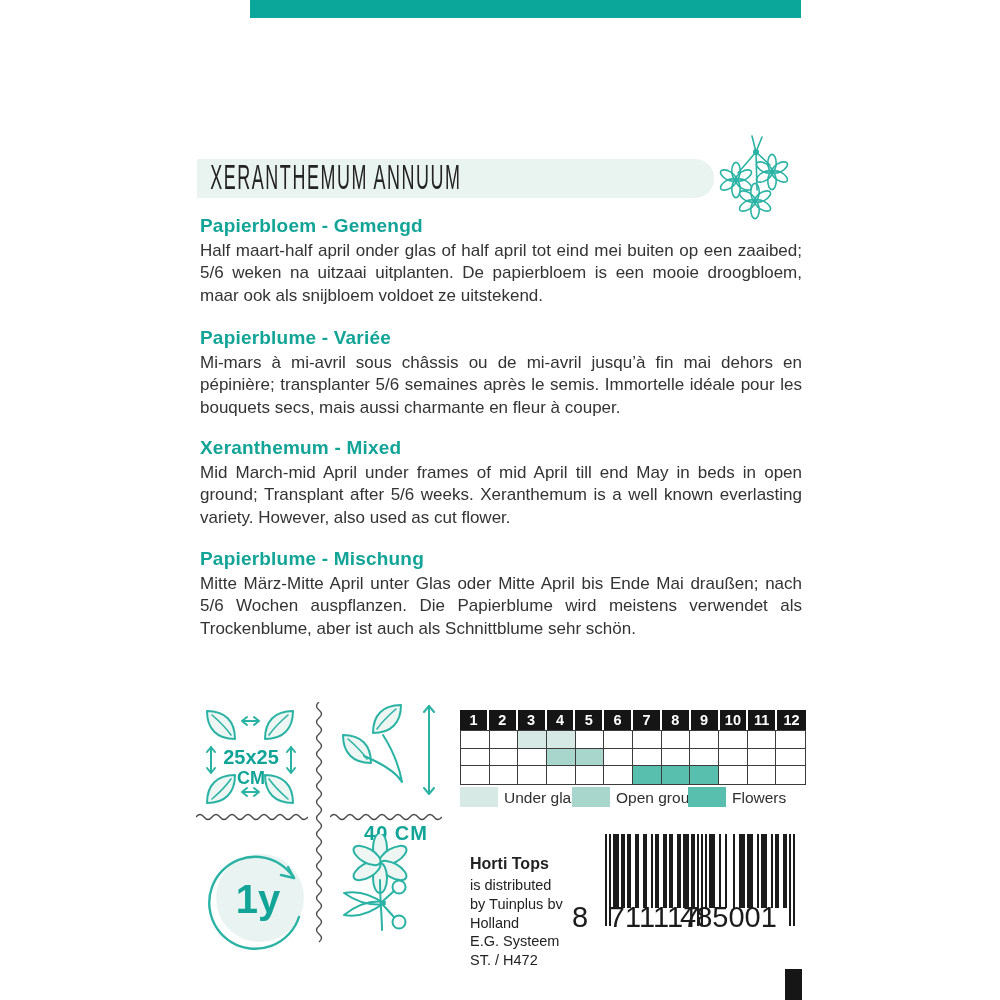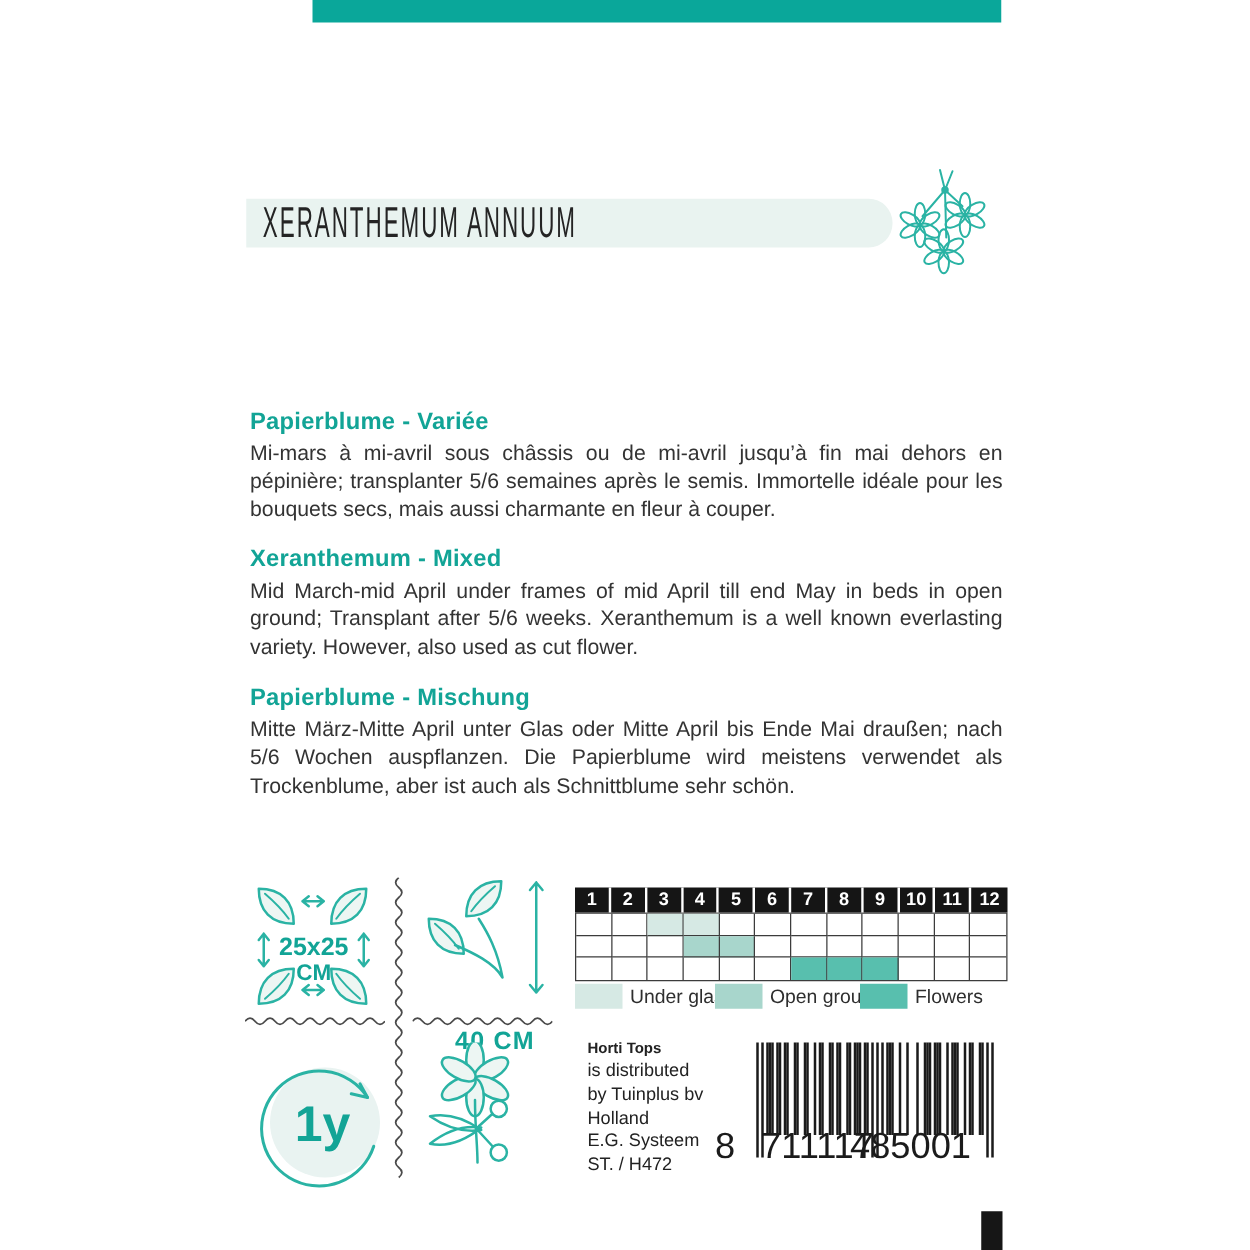--- a/index.html
+++ b/index.html
@@ -45,21 +45,21 @@
   .cal-c{height:17.5px;border-right:1px solid #3c3c3c;border-bottom:1px solid #3c3c3c;
          box-sizing:border-box;}
   .cal-c.last-col{border-right:none;}
   .cal-c.last-row{border-bottom:none;}
 
   .sw{position:absolute;width:38px;height:20px;top:787px;}
   .lg{position:absolute;top:789px;font-size:15.5px;color:#2e2e2e;}
 
   
   #dist{left:470px;top:831px;width:150px;color:#222;}
-  #dist .b{font-size:12px;font-weight:bold;margin-bottom:3px;}
+  #dist .b{font-size:16px;font-weight:bold;margin-bottom:3px;margin-top:24px;}
   #dist .l{font-size:14.5px;line-height:18.8px;}
 
   
   #barcode{left:605px;top:834px;width:190px;height:92px;}
   #barcode .bar{position:absolute;top:0;background:#1b1b1b;}
   .bdigit{position:absolute;top:901px;font-size:29px;color:#1b1b1b;}
 
   #blackmark{left:785px;top:969px;width:17px;height:31px;background:#161616;}
 </style>
 </head>
@@ -132,20 +132,24 @@
         </g>
       <g transform="rotate(240)">
           <ellipse class="thin" cx="0" cy="-9" rx="4.2" ry="8.6"></ellipse>
         </g>
       <g transform="rotate(300)">
           <ellipse class="thin" cx="0" cy="-9" rx="4.2" ry="8.6"></ellipse>
         </g>
     </g>
   </svg>
 
+  <div class="section" style="top:215px">
+    <h2>Papierbloem - Gemengd</h2>
+    <p>Half maart-half april onder glas of half april tot eind mei buiten op een zaaibed; 5/6 weken na uitzaai uitplanten. De papierbloem is een mooie droogbloem, maar ook als snijbloem voldoet ze uitstekend.</p>
+  </div>
   <div class="section" style="top:327px">
     <h2>Papierblume - Variée</h2>
     <p>Mi-mars à mi-avril sous châssis ou de mi-avril jusqu’à fin mai dehors en pépinière; transplanter 5/6 semaines après le semis. Immortelle idéale pour les bouquets secs, mais aussi charmante en fleur à couper.</p>
   </div>
   <div class="section" style="top:437px">
     <h2>Xeranthemum - Mixed</h2>
     <p>Mid March-mid April under frames of mid April till end May in beds in open ground; Transplant after 5/6 weeks. Xeranthemum is a well known everlasting variety. However, also used as cut flower.</p>
   </div>
   <div class="section" style="top:548px">
     <h2>Papierblume - Mischung</h2>

